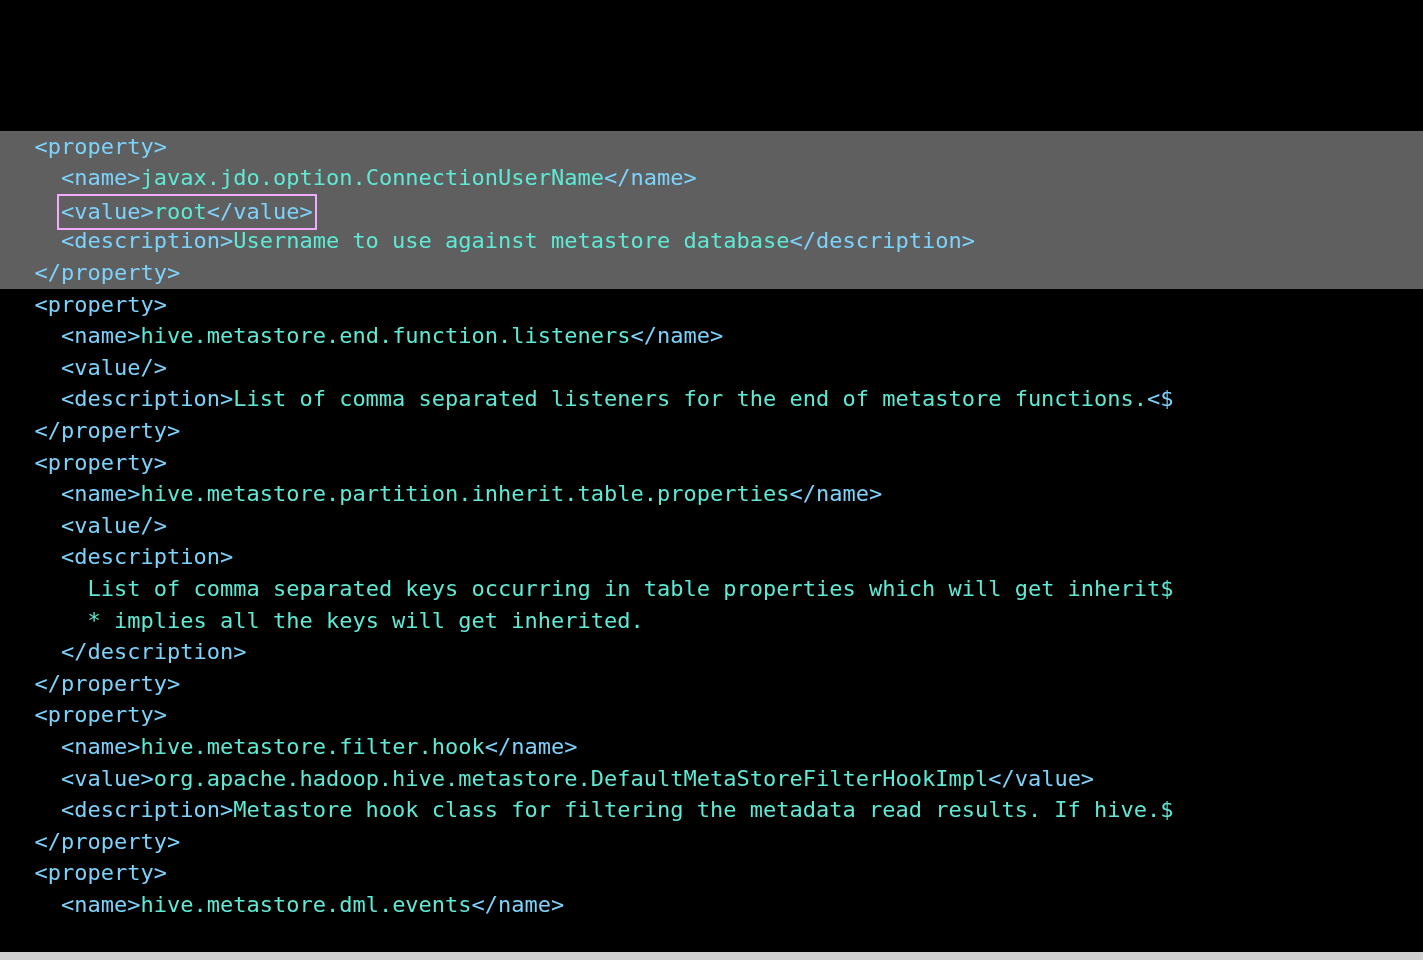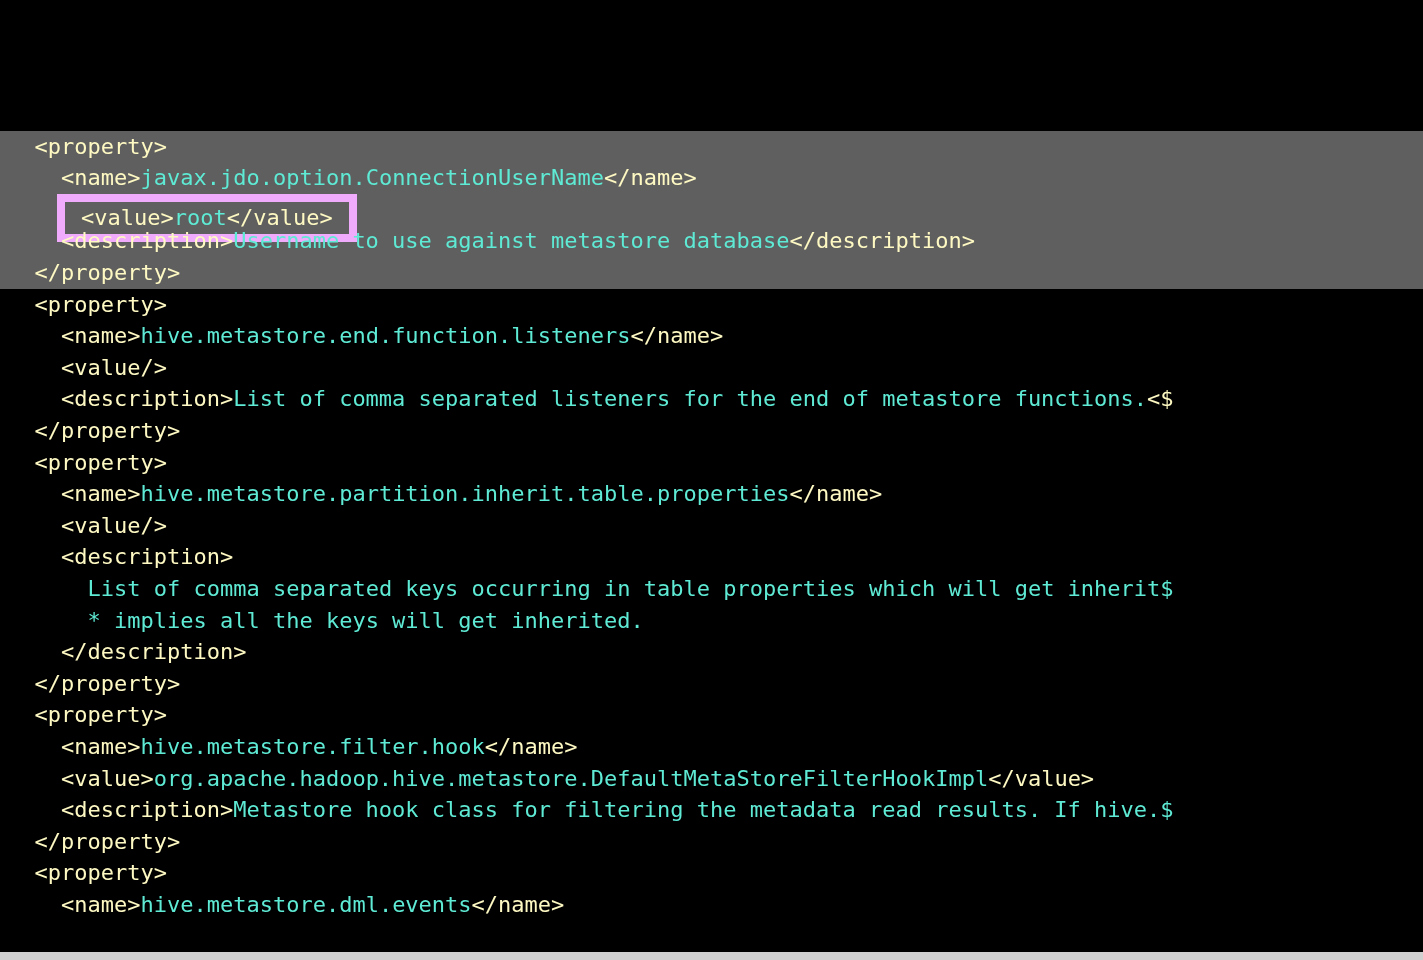--- a/index.html
+++ b/index.html
@@ -16,25 +16,25 @@
   }
   .editor {
     position: relative;
     padding-top: 4px;
   }
   .line {
     padding-left: 8px;
     height: 31.6px;
   }
   .sel { background: #5f5f5f; }
-  .tag { color: #fef9c3; text-align: right; }
+  .tag { color: #7dd3fc; text-align: right; }
   .txt { color: #5eead4; }
   .redbox {
-    border: 8px solid #f0abfc;
-    padding: 0 16px;
+    border: 2px solid #f0abfc;
+    padding: 0 2px;
     display: inline-block;
     margin-left: -4px;
   }
   .searchbar {
     background: #d0d0d0;
     color: #000;
     padding-left: 8px;
     height: 31.6px;
   }
 </style>

